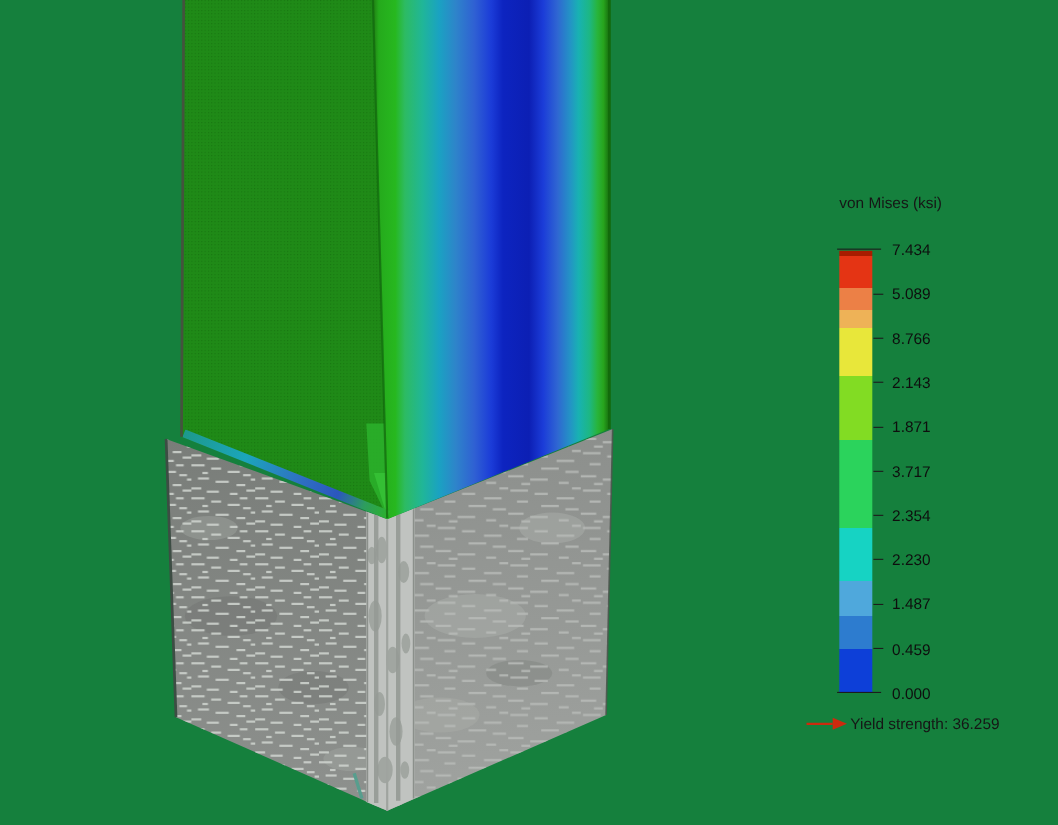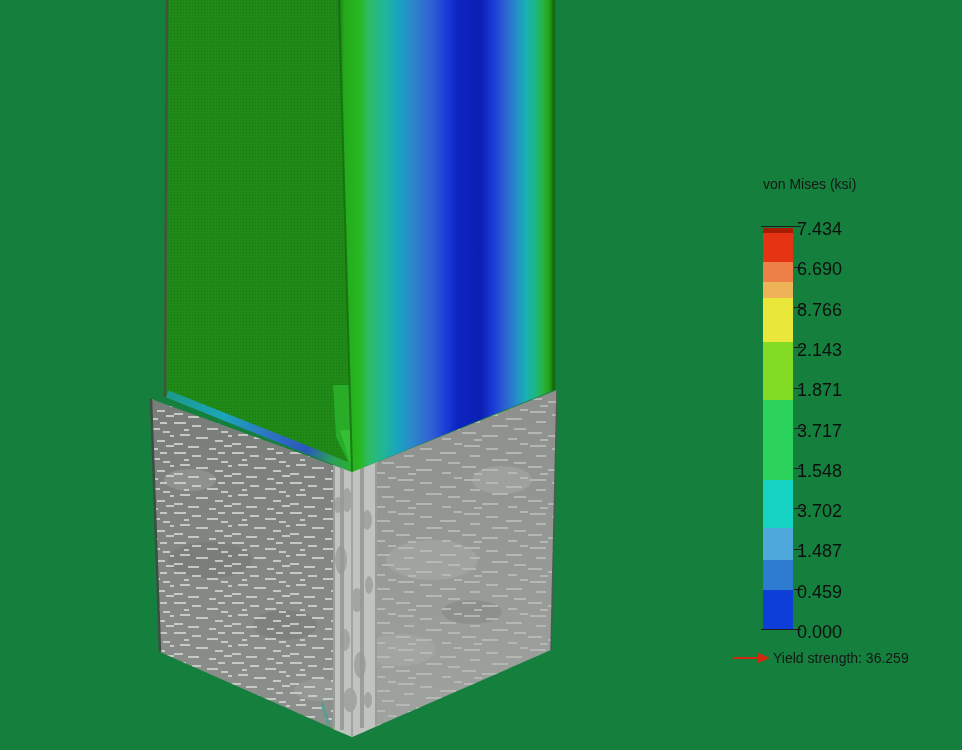--- a/index.html
+++ b/index.html
@@ -17,21 +17,21 @@
       #e8e73a 17.4%, #e8e73a 28.4%,
       #82dc23 28.4%, #82dc23 42.8%,
       #2bd35c 42.8%, #2bd35c 62.7%,
       #16d3c3 62.7%, #16d3c3 74.6%,
       #4fa8dc 74.6%, #4fa8dc 82.6%,
       #2d7ccf 82.6%, #2d7ccf 90%,
       #0d3fd8 90%, #0d3fd8 100%);}
   .tick{position:absolute;height:0;border-top:1.5px solid #1c1c1c;}
   .tick.long{left:28px;width:40px;}
   .tick.short{left:61px;width:9px;}
-  .lbl{position:absolute;left:64px;font-size:18px;color:#0e0e0e;white-space:nowrap;}
+  .lbl{position:absolute;left:78px;font-size:14px;color:#0e0e0e;white-space:nowrap;}
   .yield-row{position:absolute;left:0;top:474px;display:flex;align-items:center;white-space:nowrap;}
   .yield-row span{font-size:14px;color:#161616;margin-left:2px;}
 </style>
 </head>
 <body>
 
 <div id="stage">
 
   <svg id="model-svg" width="962" height="750" viewBox="0 0 962 750">
     <defs>
@@ -198,27 +198,27 @@
     <div class="tick short" style="top:171px"></div>
     <div class="tick short" style="top:212px"></div>
     <div class="tick short" style="top:252px"></div>
     <div class="tick short" style="top:292px"></div>
     <div class="tick short" style="top:332px"></div>
     <div class="tick short" style="top:373px"></div>
     <div class="tick short" style="top:413px"></div>
     <div class="tick long" style="top:453px"></div>
 
     <div class="lbl" style="top:43px">7.434</div>
-    <div class="lbl" style="top:83px">6.690</div>
+    <div class="lbl" style="top:83px">5.089</div>
     <div class="lbl" style="top:124px">8.766</div>
     <div class="lbl" style="top:164px">2.143</div>
     <div class="lbl" style="top:204px">1.871</div>
     <div class="lbl" style="top:245px">3.717</div>
-    <div class="lbl" style="top:285px">1.548</div>
-    <div class="lbl" style="top:325px">3.702</div>
+    <div class="lbl" style="top:285px">2.354</div>
+    <div class="lbl" style="top:325px">2.230</div>
     <div class="lbl" style="top:365px">1.487</div>
     <div class="lbl" style="top:406px">0.459</div>
     <div class="lbl" style="top:446px">0.000</div>
 
     <div class="yield-row">
       <svg width="38" height="14" viewBox="0 0 38 14">
         <line x1="0" y1="7" x2="24" y2="7" stroke="#cd2a0e" stroke-width="2"></line>
         <polygon points="24,1.5 37,7 24,12.5" fill="#cd2a0e"></polygon>
       </svg>
       <span>Yield strength: 36.259</span>

